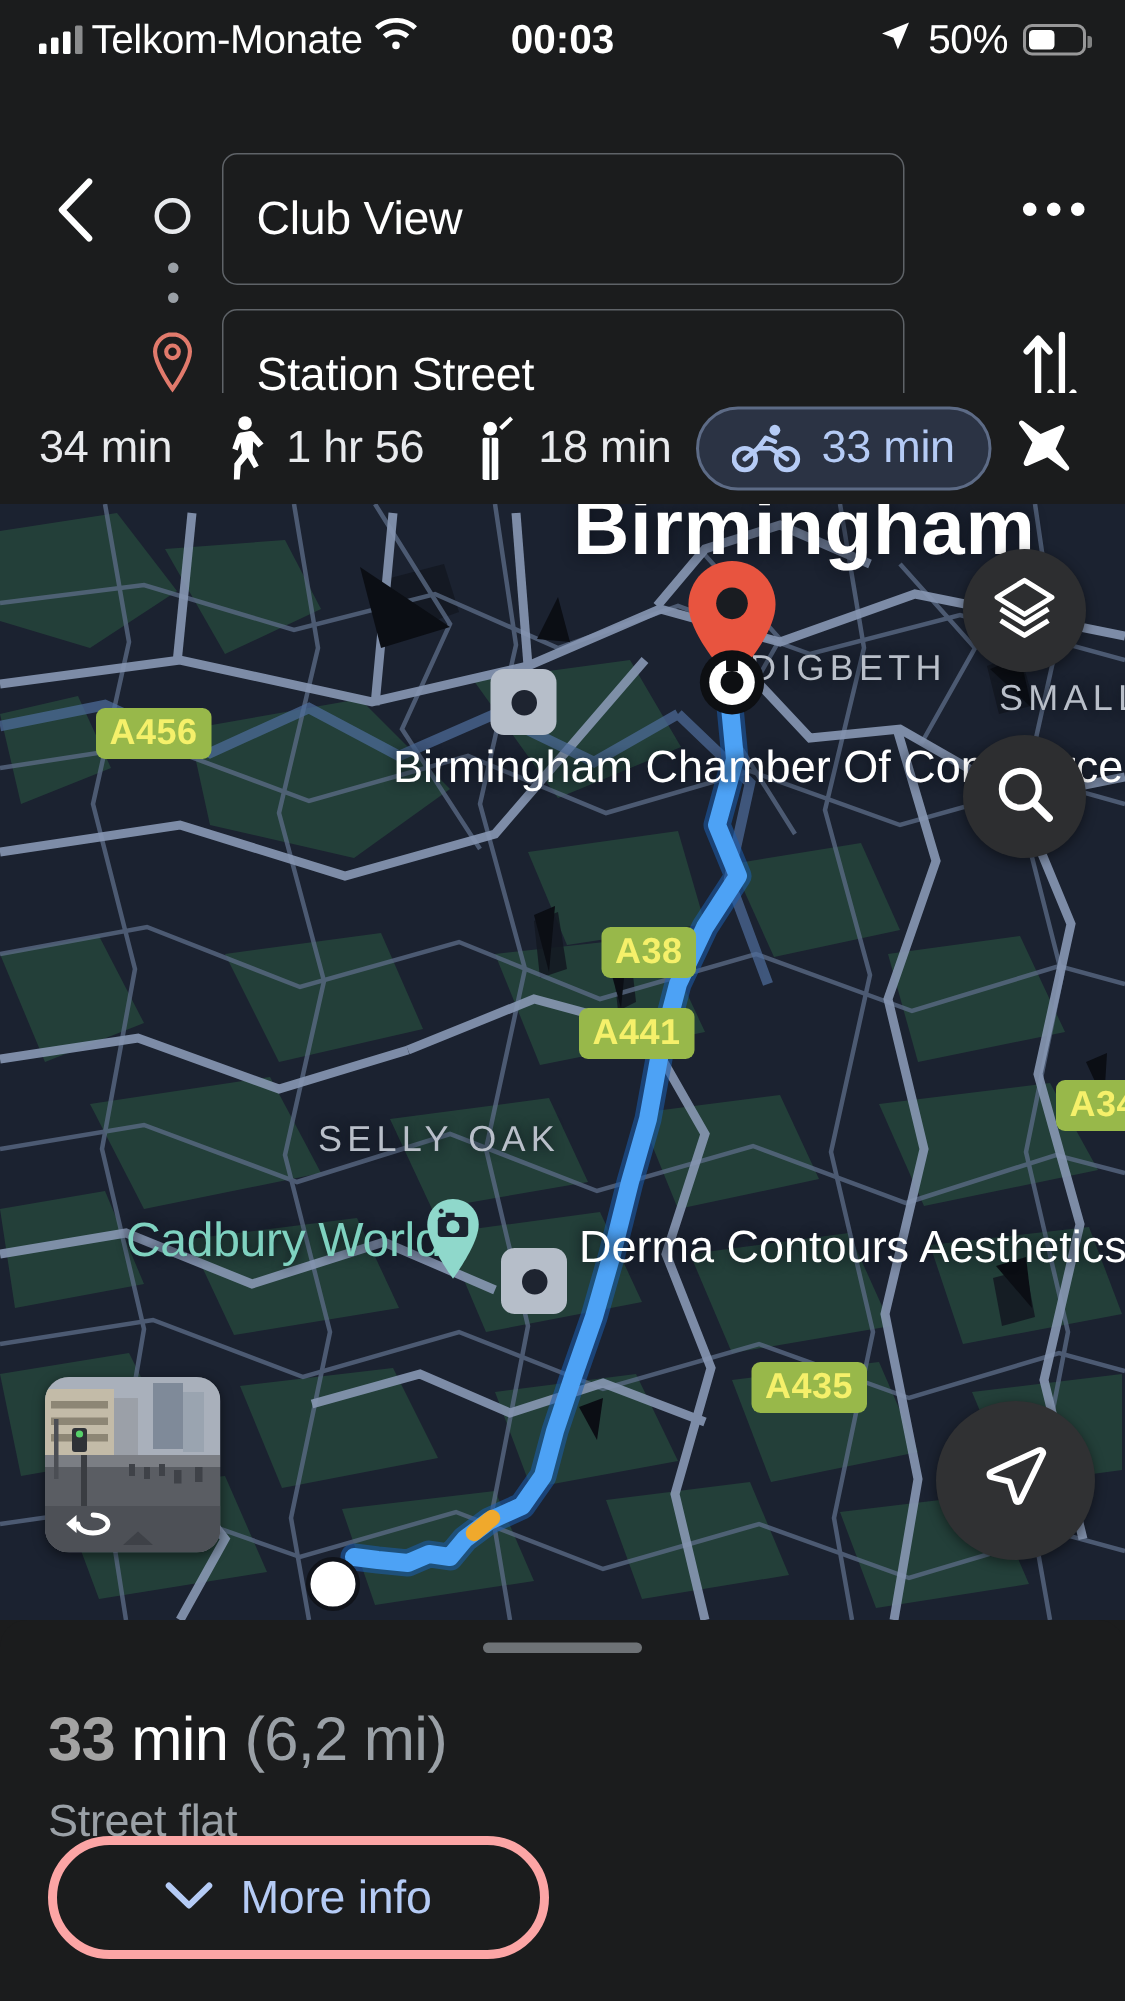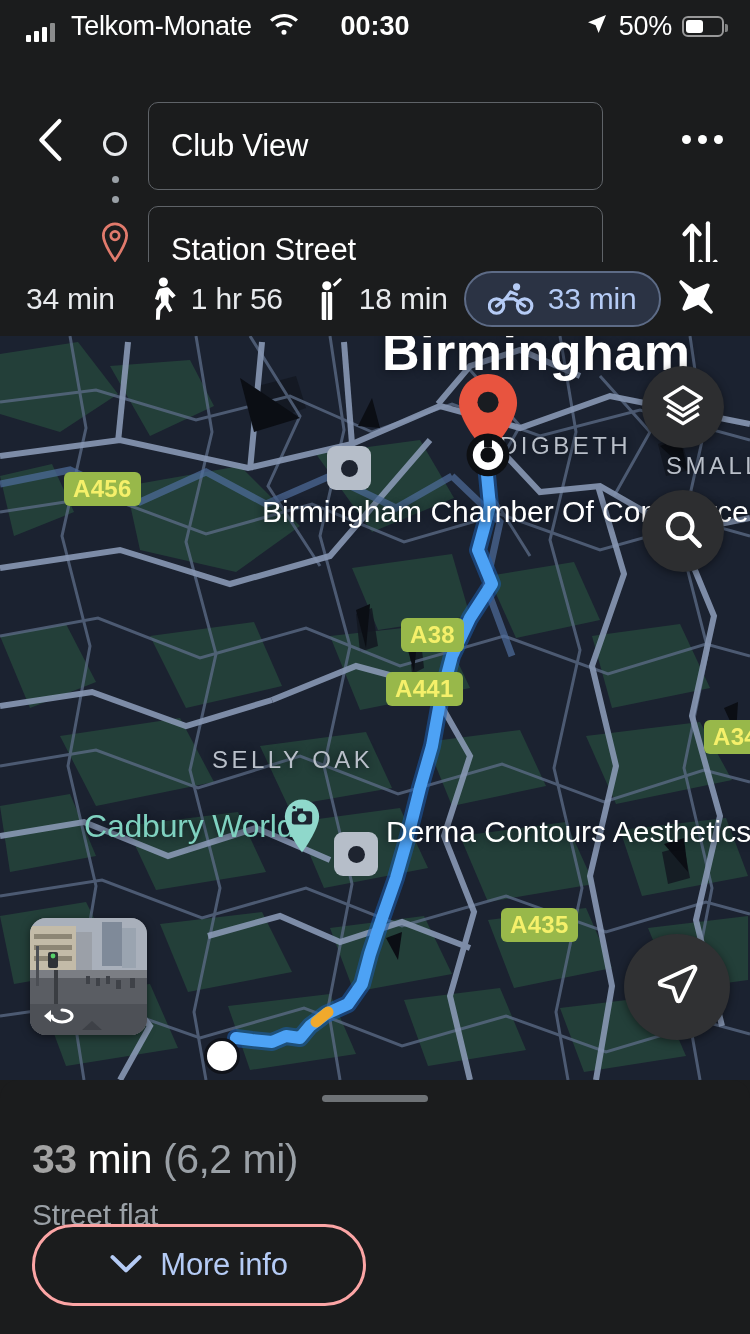--- a/index.html
+++ b/index.html
@@ -10,21 +10,21 @@
     color:#fff;
   }
   .phone { position:relative; width:750px; height:1334px; background:#1b1c1d; overflow:hidden; }
 
   
   .statusbar {
     position:absolute; top:0; left:0; width:750px; height:52px;
     background:#1b1c1d; display:flex; align-items:center;
     padding:0 26px;
   }
-  .sb-left { display:flex; align-items:flex-end; gap:16px; flex:0 0 auto; }
+  .sb-left { display:flex; align-items:center; gap:6px; flex:0 0 auto; }
   .sb-center { position:absolute; left:0; right:0; text-align:center; pointer-events:none; }
   .sb-right { margin-left:auto; display:flex; align-items:center; gap:10px; }
   .sb-text { font-size:27px; font-weight:400; letter-spacing:-0.3px; color:#fff; }
   .sb-time { font-size:27px; font-weight:600; letter-spacing:0px; color:#fff; }
   .sig { display:flex; align-items:flex-end; gap:3px; height:20px; }
   .sig i { display:block; width:5px; background:#fff; border-radius:1px; }
   .sig i:nth-child(1){height:7px;}
   .sig i:nth-child(2){height:11px;}
   .sig i:nth-child(3){height:15px;}
   .sig i:nth-child(4){height:19px;background:#8b8c8d;}
@@ -121,21 +121,21 @@
   .eta{ position:absolute; left:32px; top:56px; font-size:41px; letter-spacing:-0.5px;}
   .eta b{ font-weight:700; color:#a3a3a3; }
   .eta .min{ font-weight:400; color:#fff; }
   .eta .dist{ font-weight:400; color:#9aa0a6;text-align:center; }
   .sub{ position:absolute; left:32px; top:118px; font-size:30px; color:#9aa0a6; letter-spacing:-0.2px;}
   .actions{ position:absolute; left:32px; right:32px; bottom:28px; display:flex; gap:20px; }
   .btn{
     height:82px; border-radius:41px; display:flex; align-items:center; justify-content:center;
     gap:18px; cursor:pointer; font-size:31px; letter-spacing:-0.2px;
   }
-  .btn.moreinfo{ flex:0 0 334px; border:3px solid #fca5a5; color:#b5cbf5; background:transparent;}
+  .btn.moreinfo{ flex:0 0 334px; border:6px solid #fca5a5; color:#b5cbf5; background:transparent;}
   .btn.preview{ flex:1; background:#a8c7fa; color:#10161d; font-weight:500;}
 </style>
 </head>
 <body>
 
 <div class="phone">
 
   <div class="statusbar">
     <div class="sb-left">
       <span class="sig">
@@ -147,21 +147,21 @@
       <span class="sb-text">Telkom-Monate</span>
       <span>
         <svg width="32" height="24" viewBox="0 0 24 18">
             <path d="M12 15.6a1.9 1.9 0 100-3.8 1.9 1.9 0 000 3.8z" fill="#fff"></path>
             <path d="M12 8.2c1.9 0 3.6.7 4.9 1.9l1.7-1.8A9.7 9.7 0 0012 5.6c-2.5 0-4.8 1-6.6 2.7l1.7 1.8A7 7 0 0112 8.2z" fill="#fff"></path>
             <path d="M12 2.4c3.4 0 6.5 1.3 8.8 3.5l1.7-1.8A14.8 14.8 0 0012 0C7.9 0 4.2 1.6 1.5 4.1l1.7 1.8C5.5 3.7 8.6 2.4 12 2.4z" fill="#fff"></path>
           </svg>
       </span>
     </div>
     <div class="sb-center">
-      <span class="sb-time">00:30</span>
+      <span class="sb-time">00:03</span>
     </div>
     <div class="sb-right">
       <span>
         <svg width="24" height="24" viewBox="0 0 24 24">
             <path d="M21 3L3 10.3l7.6 2.9 3 7.8L21 3z" fill="#fff"></path>
           </svg>
       </span>
       <span class="sb-text">50%</span>
       <span class="batt">
           <i></i>

